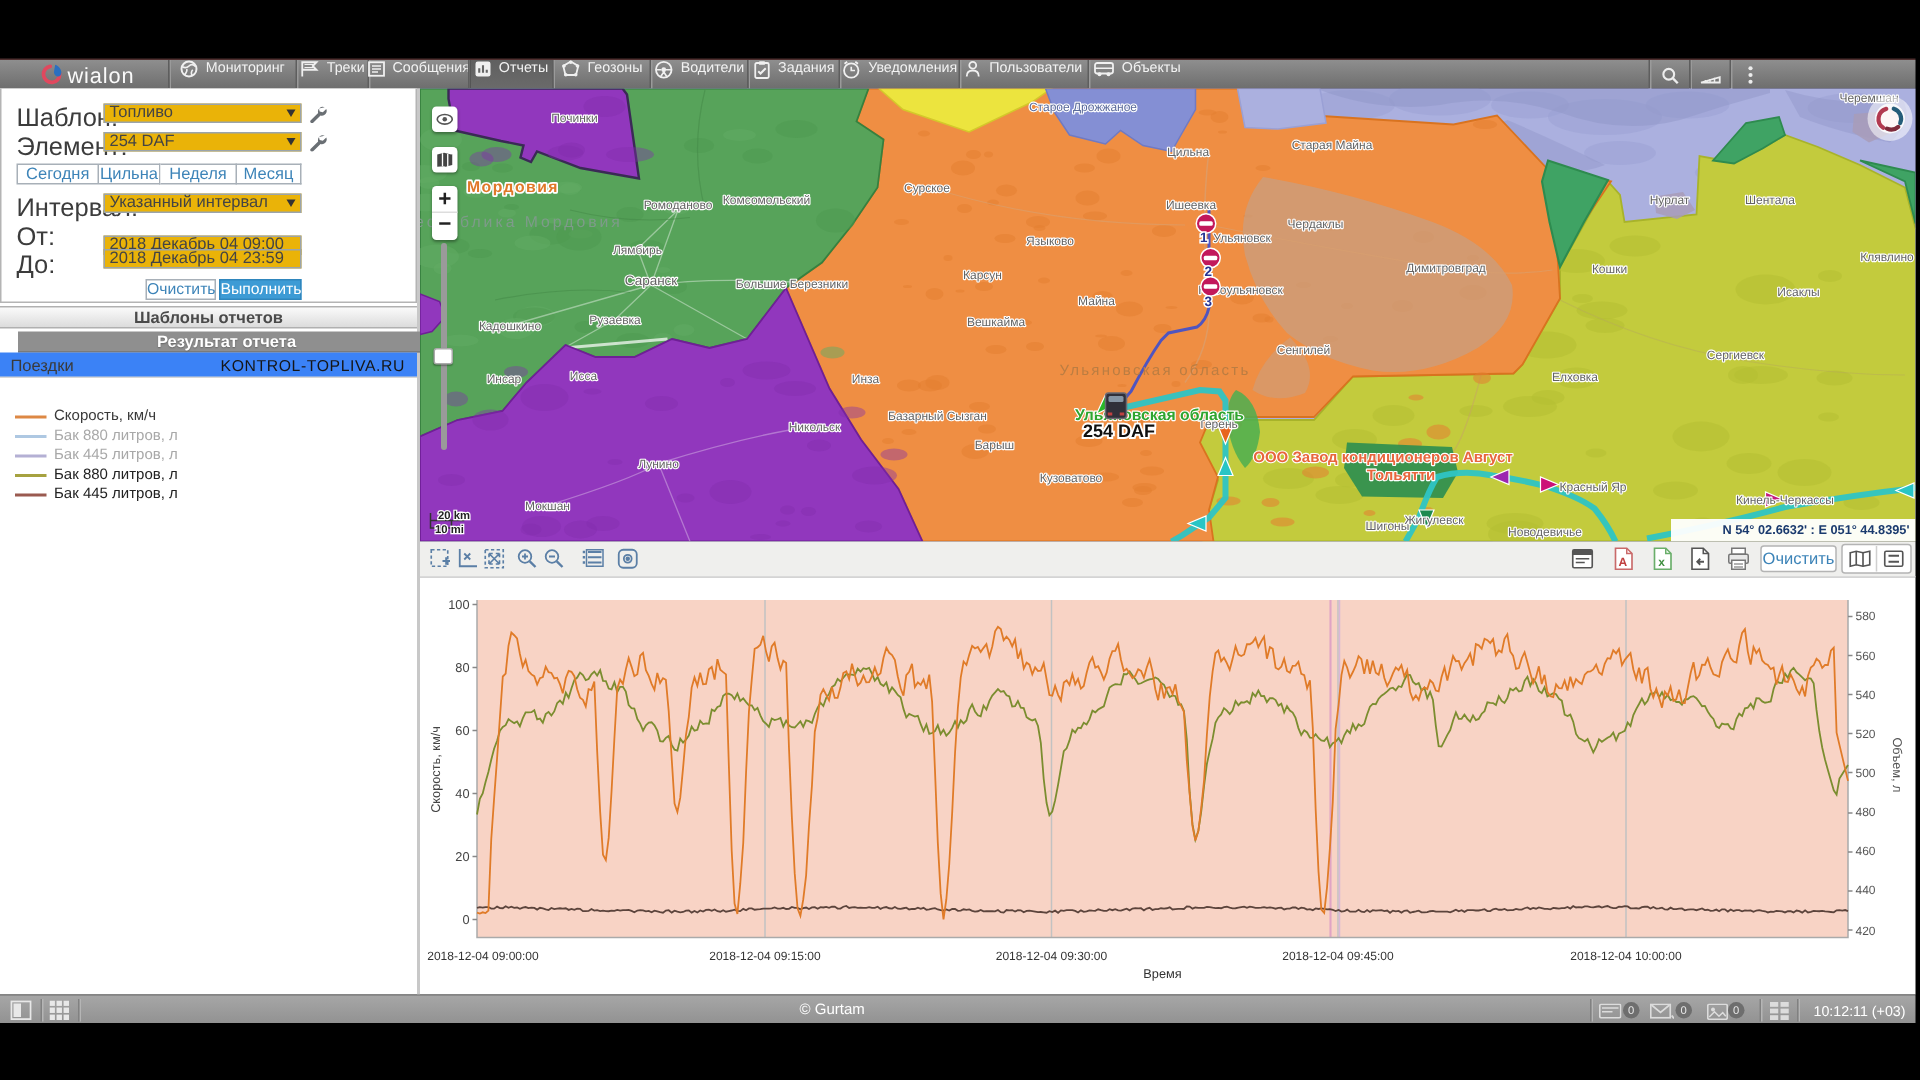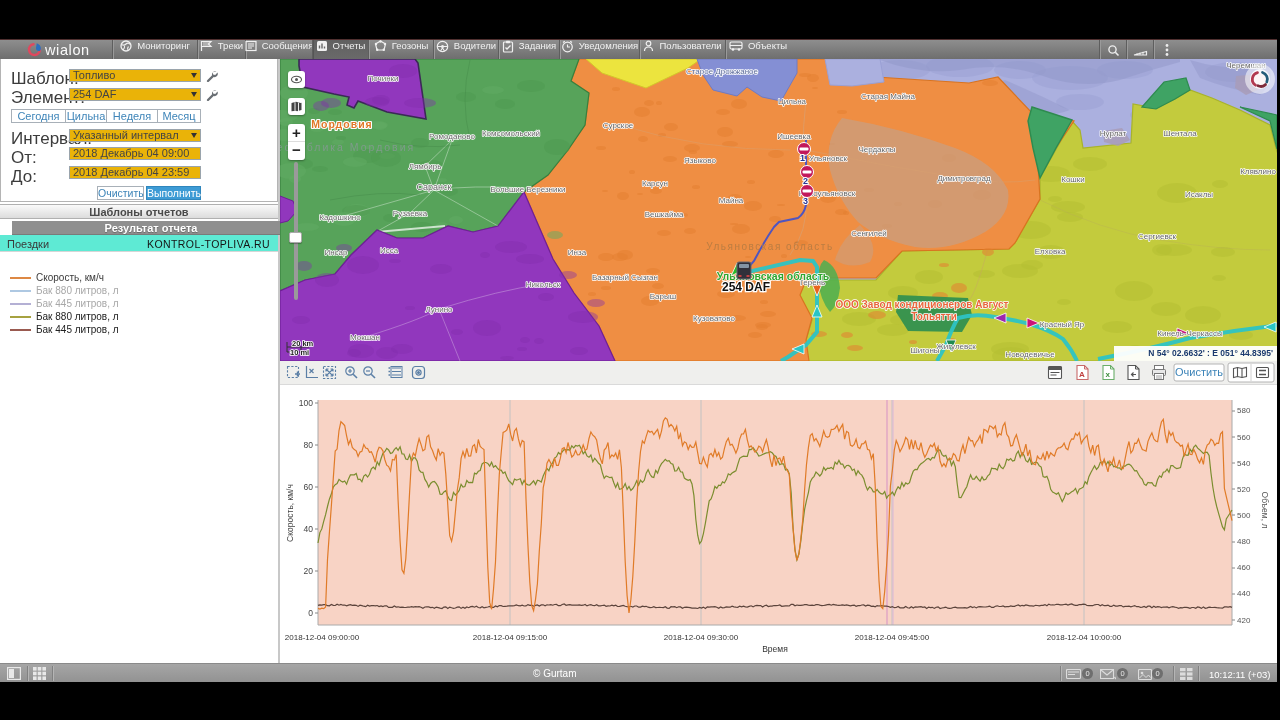--- a/index.html
+++ b/index.html
@@ -19,21 +19,21 @@
 #lform{position:absolute;left:0;top:0;width:278px;height:143px;background:#fff;border:1px solid #b4b4b4;border-top:none}
 .flabel{position:absolute;left:10px;font-size:17px;color:#3c3c3c}
 .fbox{position:absolute;left:68px;width:132px;height:13px;background:#eab308;border:1px solid #9aa4ac;font-size:11px;color:#444;line-height:11px;padding:0 3px}
 .fbox .arr{position:absolute;right:3px;top:3px;width:0;height:0;border-left:3.5px solid transparent;border-right:3.5px solid transparent;border-top:5px solid #333}
 .btnrow{position:absolute;left:10px;top:50px;width:190px;height:14px;display:flex}
 .btnrow div{border:1px solid #a8b0b8;border-left:none;background:#fff;color:#3d84b8;font-size:11px;text-align:center;line-height:12px}
 .btnrow div:first-child{border-left:1px solid #a8b0b8}
 .abtn{position:absolute;height:14px;font-size:11px;text-align:center;line-height:13px}
 #sech1{position:absolute;left:0;top:145px;width:278px;height:15px;background:linear-gradient(#fafafa,#dcdcdc);border-top:1px solid #b0b0b0;border-bottom:1px solid #b0b0b0;color:#4a4a4a;font-weight:bold;font-size:11px;text-align:center;line-height:15px}
 #sech2{position:absolute;left:12px;top:162px;width:278px;height:14px;background:#8f8f8f;border-bottom:1px solid #7a7a7a;color:#fff;font-weight:bold;font-size:11px;text-align:center;line-height:14px;text-shadow:0 1px 1px #666}
-#rowtrips{position:absolute;left:0;top:176px;width:278px;height:17px;background:#5eead4;border-bottom:1px solid #d6d6d6}
+#rowtrips{position:absolute;left:0;top:176px;width:278px;height:17px;background:#3b82f6;border-bottom:1px solid #d6d6d6}
 #rowtrips .t1{position:absolute;left:7px;top:3px;font-size:11px;color:#3a3a3a}
 #rowtrips .t2{position:absolute;right:8px;top:3px;font-size:10.5px;color:#151515;letter-spacing:0.4px}
 #rowgraf{position:absolute;left:0;top:193px;width:278px;height:15px;background:#f4f4f4;border-bottom:1px solid #e0e0e0}
 #rowgraf span{position:absolute;left:7px;top:2px;font-size:11px;color:#3a3a3a}
 .leg{position:absolute;left:0;width:278px;height:13px}
 .leg .sw{position:absolute;left:10px;top:6px;width:21px;height:2px}
 .leg span{position:absolute;left:36px;top:1px;font-size:10px}
 
 #map{position:absolute;left:280px;top:59px;width:997px;height:302px;overflow:hidden;background:#a9aede}
 
@@ -166,21 +166,21 @@
         </svg>
       <div class="btnrow">
           <div style="width:55px">Сегодня</div>
           <div style="width:41px">Цильна</div>
           <div style="width:51px">Неделя</div>
           <div style="width:43px">Месяц</div>
         </div>
       <div class="flabel" style="top:70px">Интервал:</div>
       <div class="fbox" style="top:70px">Указанный интервал<span class="arr"></span></div>
       <div class="flabel" style="top:89px">От:</div>
-      <div class="fbox" style="top:88px">2018 Декабрь 04 09:00</div>
+      <div class="fbox" style="top:98px">2018 Декабрь 04 09:00</div>
       <div class="flabel" style="top:108px">До:</div>
       <div class="fbox" style="top:107px">2018 Декабрь 04 23:59</div>
       <div class="abtn" style="left:96px;top:127px;width:47px;background:#fff;border:1px solid #a8b0b8;color:#3d84b8;font-size:10.5px">Очистить</div>
       <div class="abtn" style="left:145px;top:127px;width:55px;background:#3d9bd5;border:1px solid #2f86bd;color:#fff;font-size:10.5px">Выполнить</div>
     </div>
     <div id="sech1">Шаблоны отчетов</div>
     <div id="sech2">Результат отчета</div>
     <div id="rowtrips">
         <span class="t1">Поездки</span>
         <span class="t2">KONTROL-TOPLIVA.RU</span>

